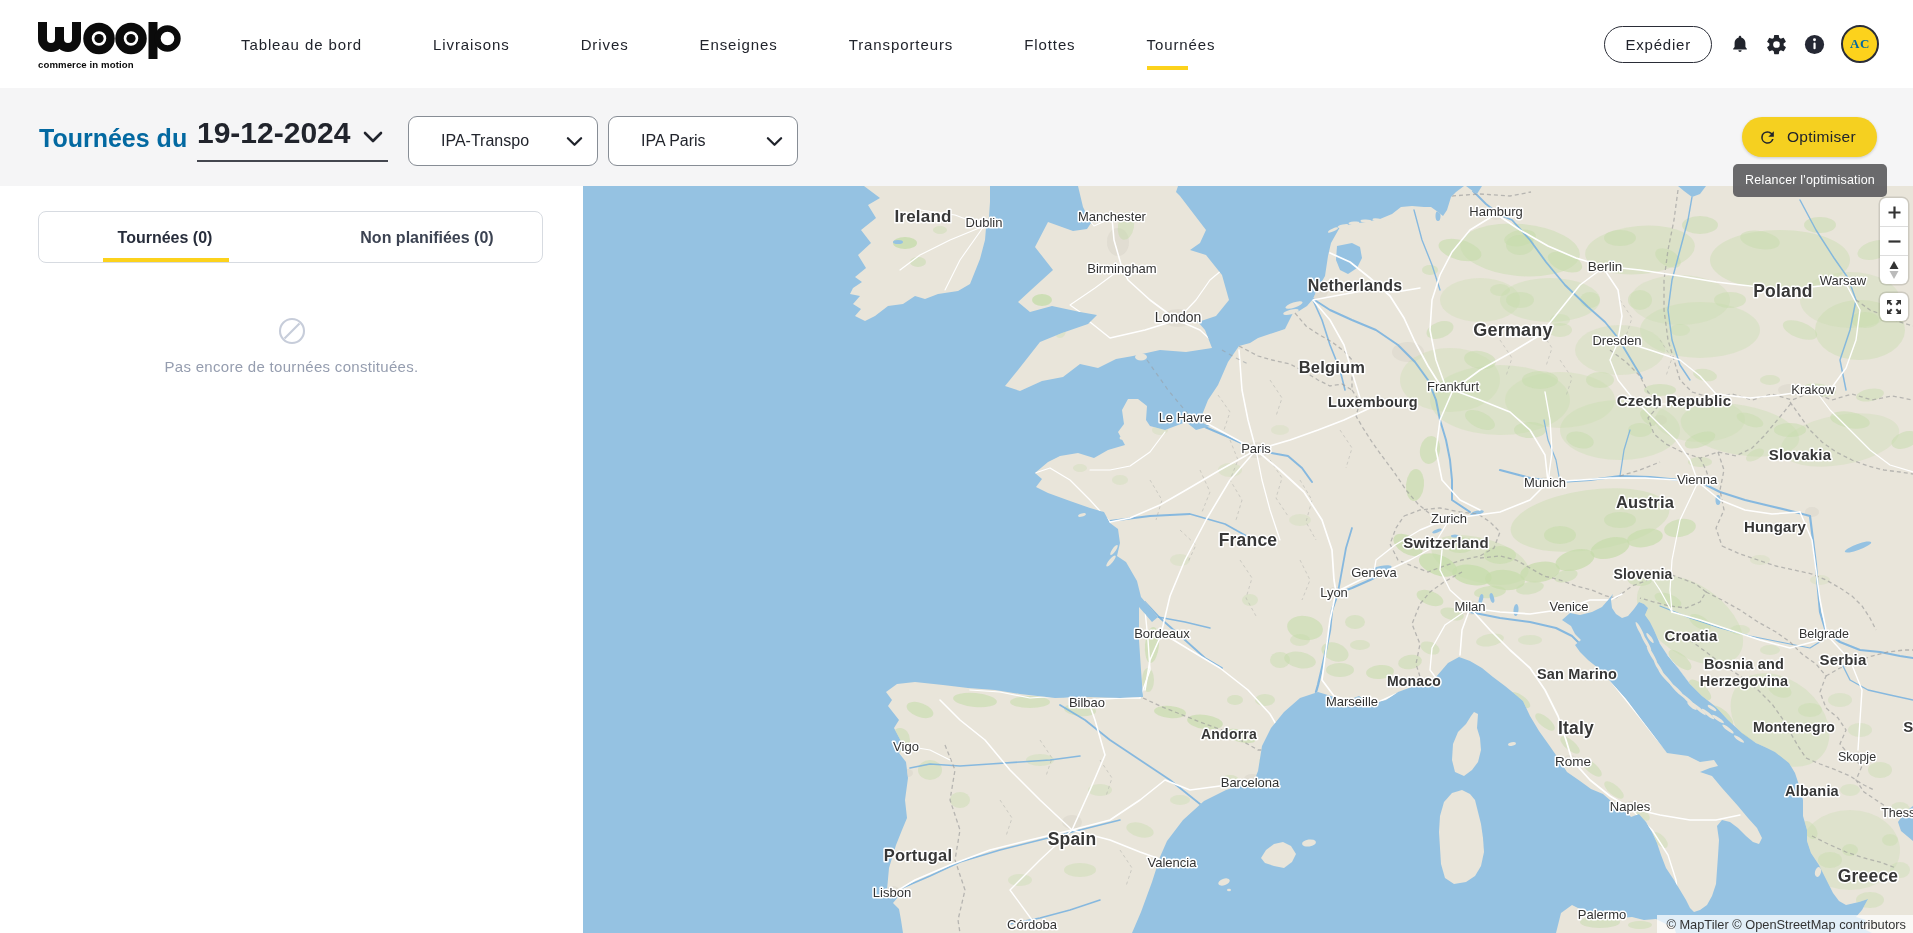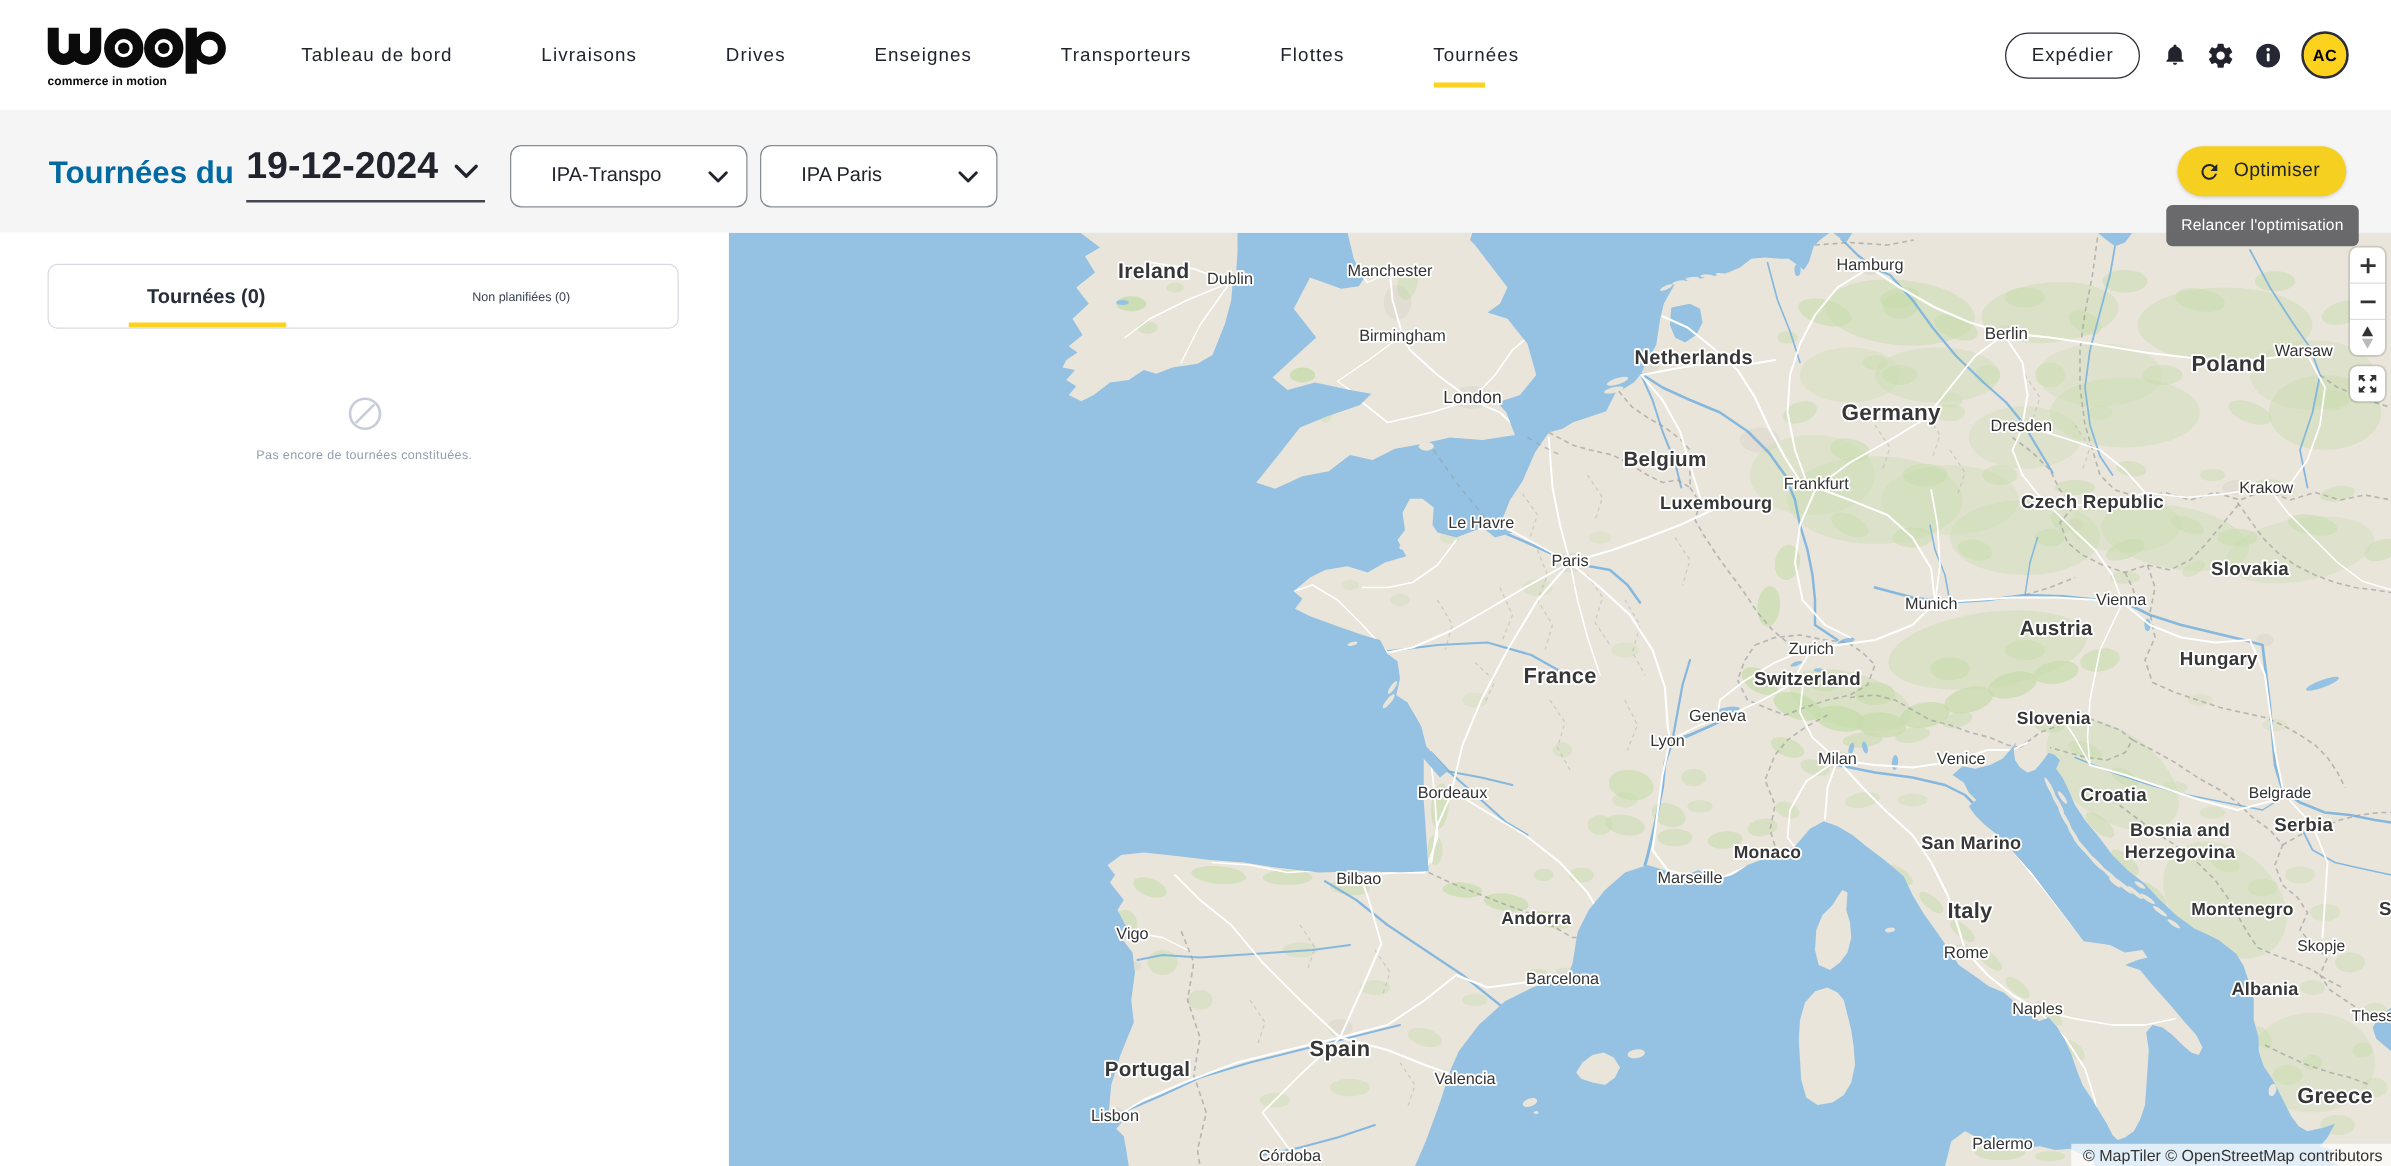--- a/index.html
+++ b/index.html
@@ -5,39 +5,39 @@
 * { margin:0; padding:0; box-sizing:border-box; }
 html,body { width:1913px; height:933px; overflow:hidden; font-family:"Liberation Sans", sans-serif; background:#fff; }
 
 .header { position:absolute; left:0; top:0; width:1913px; height:88px; background:#fff; z-index:30; }
 .logo { position:absolute; left:38px; top:22px; }
 .nav { position:absolute; left:241px; top:0; height:88px; display:flex; align-items:center; gap:71px; }
 .nav a { color:#21242c; text-decoration:none; font-size:15px; letter-spacing:0.9px; font-weight:500; position:relative; }
 .nav a.active::after { content:""; position:absolute; left:0; top:30px; width:41px; height:4.5px; background:#fcd21c; }
 .hright { position:absolute; right:34px; top:0; height:88px; display:flex; align-items:center; gap:15px; }
 .exp { border:1.6px solid #2a2d37; border-radius:20px; padding:9px 20px; margin-right:3px; font-size:15px; letter-spacing:0.8px; color:#21242c; background:#fff; }
-.avatar { width:38px; height:38px; border-radius:50%; background:#fcd21c; border:2px solid #2a2d37; display:flex; align-items:center; justify-content:center; font-size:13px; font-weight:bold; color:#000000; letter-spacing:0.5px; }
+.avatar { width:38px; height:38px; border-radius:50%; background:#fcd21c; border:2px solid #2a2d37; display:flex; align-items:center; justify-content:center; font-size:13px; font-weight:bold; color:#0369a1; letter-spacing:0.5px;font-family:Liberation Serif, serif; }
 
 .fbar { position:absolute; left:0; top:88px; width:1913px; height:98px; background:#f5f5f6; z-index:20; }
 .ftitle { position:absolute; left:39px; top:36px; font-size:25px; font-weight:bold; color:#0369a1; }
 .fdate { position:absolute; left:197px; top:30px; font-size:30px; line-height:1; font-weight:bold; color:#21242c; }
 .dateline { position:absolute; left:197px; top:72px; width:191px; height:1.6px; background:#44474f; }
 .fcaret { position:absolute; left:363px; top:43px; }
 .fsel { position:absolute; top:28px; width:190px; height:50px; background:#fff; border:1.2px solid #878d95; border-radius:9px; font-size:16px; color:#21242c; display:flex; align-items:center; padding-left:32px; }
 .fsel svg { position:absolute; right:14px; top:19px; }
 .optbtn { position:absolute; right:36px; top:29px; height:40px; background:#f5d020; border-radius:20px; display:flex; align-items:center; padding:0 21px 0 16px; font-size:15.5px; letter-spacing:0.3px; color:#21242c; gap:10px; box-shadow:0 1px 3px rgba(0,0,0,0.18); }
 .tooltip { position:absolute; right:26px; top:164px; background:rgba(95,95,97,0.93); color:#fff; font-size:12.5px; letter-spacing:0.2px; padding:9px 12px 10px; border-radius:5px; z-index:40; }
 
 .leftpanel { position:absolute; left:0; top:186px; width:480px; height:747px; background:#fff; z-index:10; }
 .tabcard { position:absolute; left:38px; top:25px; width:505px; height:52px; border:1px solid #d7dbe1; border-radius:8px; background:#fff; overflow:hidden; }
 .tab1 { position:absolute; left:0; top:0; width:252px; height:52px; display:flex; align-items:center; justify-content:center; font-size:16px; font-weight:bold; color:#272d3b; }
-.tab2 { position:absolute; left:252px; top:0; width:252px; height:52px; display:flex; align-items:center; justify-content:center; font-size:10px; color:#3c4352; }
+.tab2 { position:absolute; left:262px; top:0; width:252px; height:52px; display:flex; align-items:center; justify-content:center; font-size:16px; color:#3c4352;font-weight:bold; }
 .tabline { position:absolute; left:64px; bottom:0; width:126px; height:4px; background:#fcd21c; }
 .empty { position:absolute; left:0; top:131px; width:583px; text-align:center; }
-.empty .txt { margin-top:9px; font-size:10px; color:#959daf; letter-spacing:0.3px; }
+.empty .txt { margin-top:9px; font-size:15px; color:#959daf; letter-spacing:0.3px; }
 
 .map { position:absolute; left:583px; top:186px; width:1330px; height:747px; z-index:5; }
 .mapctl { position:absolute; z-index:15; background:#fff; border-radius:6px; box-shadow:0 0 0 1.5px rgba(0,0,0,0.12); }
 .mbtn { width:28px; height:28px; display:flex; align-items:center; justify-content:center; }
 .attrib { position:absolute; right:0; bottom:0; height:18px; background:rgba(255,255,255,0.72); font-size:12.8px; color:#333; padding:2px 7px 0 9px; z-index:15; }
 </style>
 </head>
 <body>
 
 <div class="map" id="mapbox">

